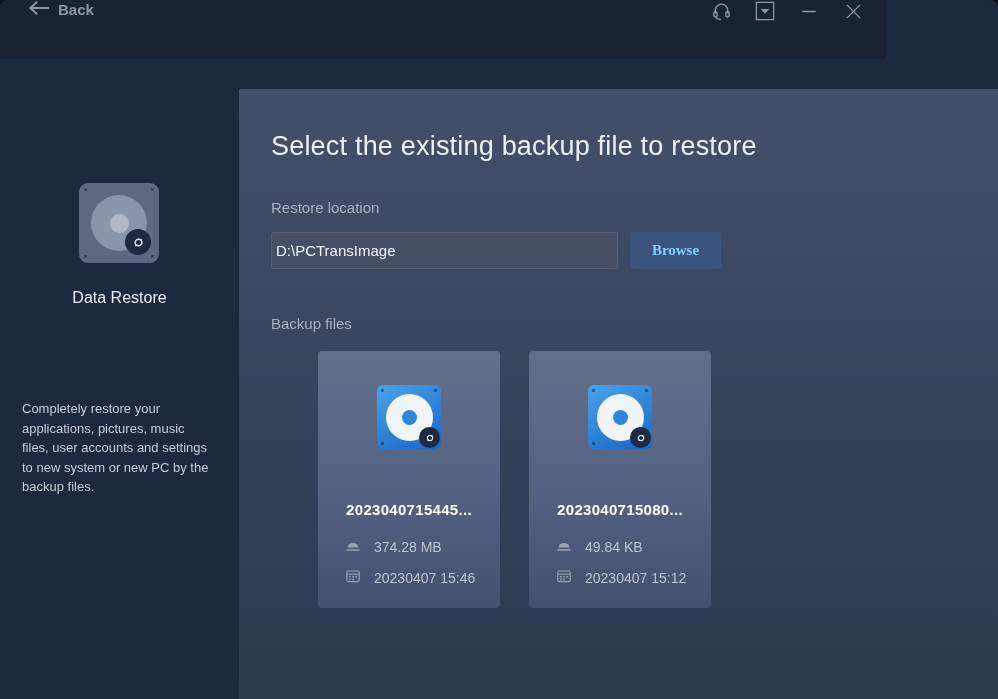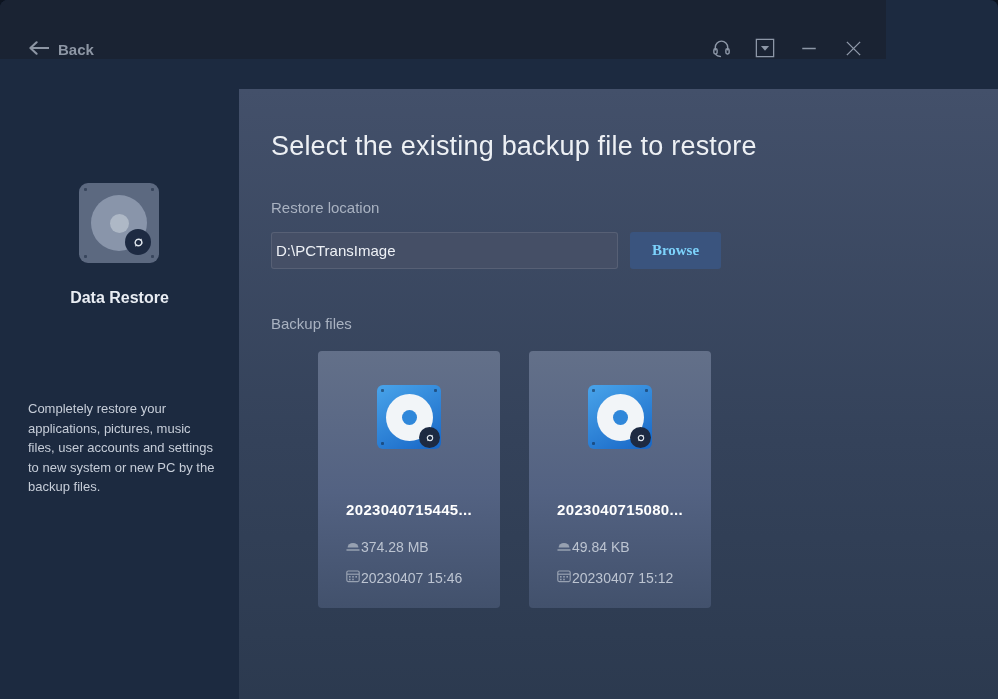--- a/index.html
+++ b/index.html
@@ -5,40 +5,40 @@
   * { margin:0; padding:0; box-sizing:border-box; }
   body { font-family:"Liberation Sans", sans-serif; background:#0d1420; }
   .app {
     position:relative; width:998px; height:699px; overflow:hidden;
     border-radius:8px 8px 0 0; background:#1c2a40;
   }
 
   
   .titlebar {
     position:absolute; top:0; left:0; width:886px; height:59px;
-    background:#1a2333; display:flex; align-items:flex-end; justify-content:space-between;
+    background:#1a2333; display:flex; align-items:flex-start; justify-content:space-between;
   }
   .back-button {
     display:flex; align-items:center; gap:9px; margin-left:28px;
     color:#8d96a4; font-size:15px; font-weight:bold; cursor:pointer;
   }
   .win-controls { display:flex; align-items:center; gap:22px; margin-right:22px; }
   .win-btn { display:flex; align-items:center; justify-content:center; width:22px; height:22px; cursor:pointer; }
 
   
   .sidebar {
     position:absolute; top:59px; left:0; width:239px; height:640px;
     background:#1c2a40;
   }
   .feature-title {
     position:absolute; top:230px; left:0; width:100%;
-    text-align:center; color:#e9edf3; font-size:16px; font-weight:bold;
+    text-align:center; color:#e9edf3; font-size:16px; font-weight:normal;
   }
   .feature-desc {
-    position:absolute; top:340px; left:28px; width:192px;
+    position:absolute; top:340px; left:22px; width:192px;
     color:#c6cdd8; font-size:13px; line-height:19.5px;
   }
 
   
   .tile { position:relative; }
   .tile .corner { position:absolute; border-radius:1px; }
   .tile .disc { position:absolute; border-radius:50%; }
   .tile .hole { position:absolute; border-radius:50%; }
   .tile .badge {
     position:absolute; border-radius:50%; background:#1d2a42;
@@ -91,21 +91,21 @@
     width:182px; height:257px; border-radius:4px; cursor:pointer;
     background:linear-gradient(180deg,#637089 0%,#536282 55%,#42516c 100%);
     display:flex; flex-direction:column; align-items:center;
   }
   .backup-card .tile-blue { margin-top:34px; }
   .card-title {
     margin-top:52px; width:100%; text-align:center;
     color:#ffffff; font-size:15px; font-weight:bold; letter-spacing:.3px;
   }
   .card-meta { margin-top:19px; width:100%; padding-left:27px; }
-  .meta-row { display:flex; align-items:center; margin-bottom:12px;
+  .meta-row { display:flex; align-items:center; gap:13px; margin-bottom:12px;
     color:#bcc4d1; font-size:14px; }
   .meta-row svg { flex:0 0 auto; }
 </style>
 </head>
 <body>
 
 <div class="app">
 
   <div class="titlebar">
     <div class="back-button">

